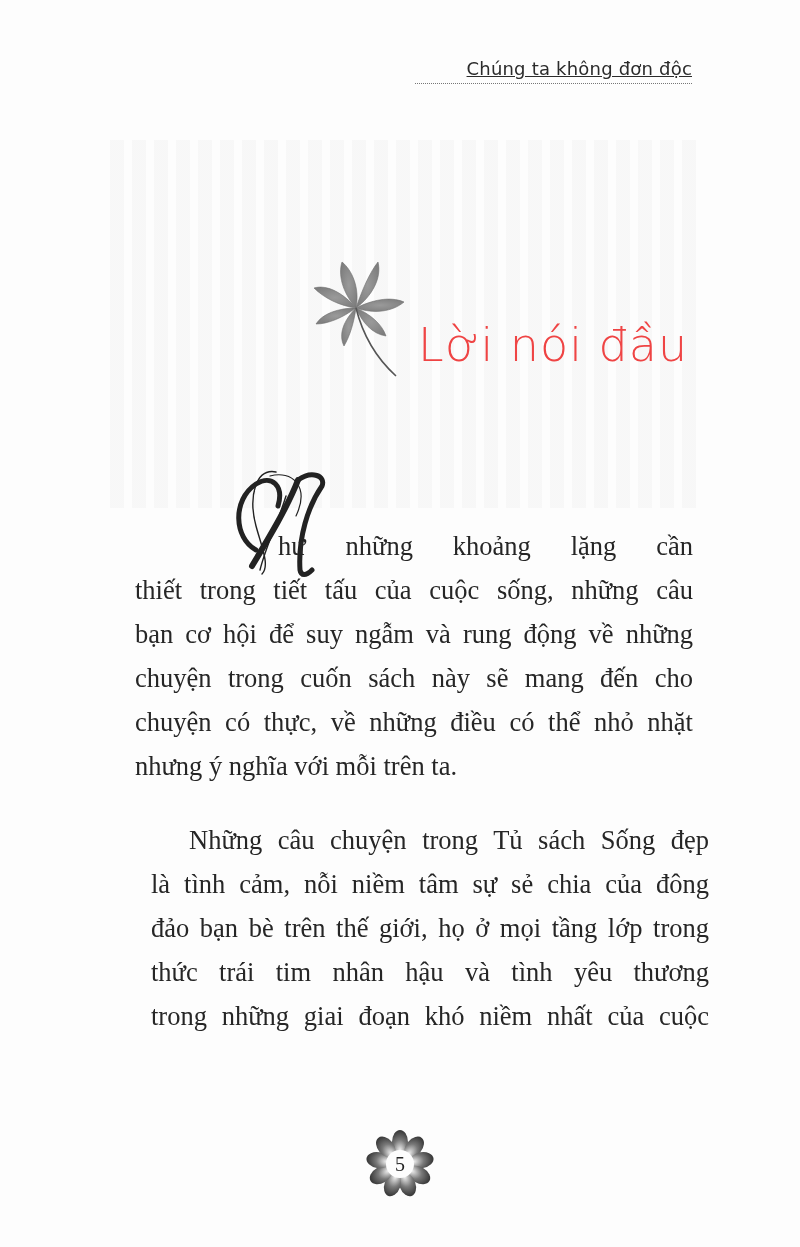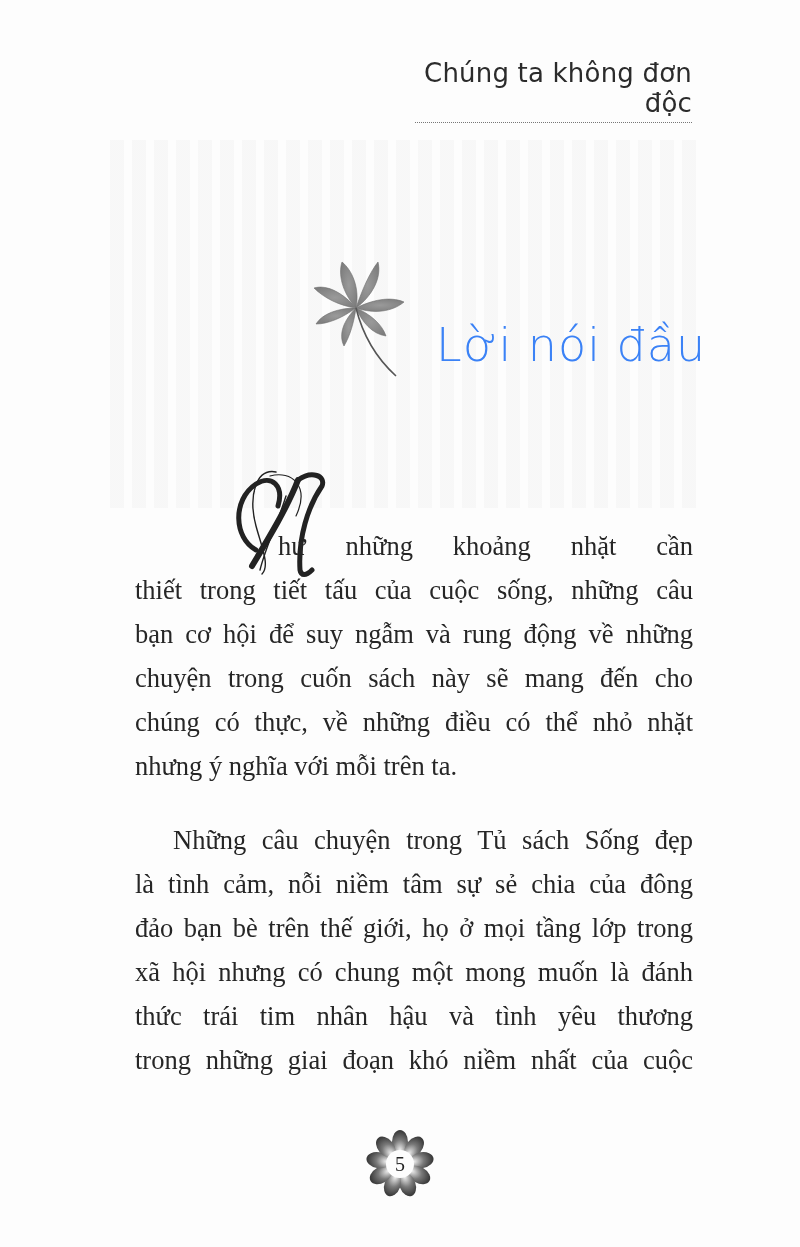--- a/index.html
+++ b/index.html
@@ -3,39 +3,39 @@
 <meta charset="utf-8">
 <style>
   html, body { margin: 0; padding: 0; }
   body {
     width: 800px; height: 1247px; background: #fdfdfd; position: relative; overflow: hidden;
     font-family: "Liberation Serif", "DejaVu Serif", serif; color: #2a2a2a;
   }
   .running-header {
     position: absolute; left: 415px; top: 58px; width: 277px;
     text-align: right; font-family: "DejaVu Sans", "Liberation Sans", sans-serif;
-    font-size: 26px; color: #2b2b2b; letter-spacing: 0.2px;
-    padding-bottom: 4px; border-bottom: 1.5px dotted #777;
+    font-size: 18px; color: #2b2b2b; letter-spacing: 0.2px;
+    padding-bottom: 4px; border-bottom: 1.5px dotted #777; text-decoration: underline;
   }
   .leaf { position: absolute; left: 312px; top: 252px; width: 110px; height: 128px; }
   .chapter-title {
-    position: absolute; left: 436px; top: 322px;
+    position: absolute; left: 418px; top: 322px;
     font-family: "DejaVu Sans", "Liberation Sans", sans-serif; font-weight: 300;
-    font-size: 46px; color: #3b82f6; letter-spacing: 1px; line-height: 1;
+    font-size: 46px; color: #ef4444; letter-spacing: 1px; line-height: 1;
   }
   .drop-cap { position: absolute; left: 226px; top: 466px; width: 104px; height: 112px; }
   .body-text {
     position: absolute; left: 135px; width: 558px;
     font-size: 26.5px; line-height: 44px; color: #262626; text-align: justify;
   }
   .line { display: block; white-space: nowrap; text-align: justify; text-align-last: justify; }
   .line.last { text-align-last: left; }
   .p1 { top: 524px; }
   .p1 .first { padding-left: 143px; }
-  .p2 { top: 818px; }
+  .p2 { top: 818px; margin-left: 16px; }
   .p2 .indent { padding-left: 38px; }
   .page-num-wrap { position: absolute; left: 364px; top: 1128px; width: 72px; height: 72px; }
   .page-num {
     position: absolute; left: 0; top: 0; width: 72px; height: 72px;
     display: flex; align-items: center; justify-content: center;
     font-size: 20px; color: #222;
   }
   .bleed {
     position: absolute; left: 110px; top: 140px; width: 590px;
     font-family: "DejaVu Sans", sans-serif; font-size: 22px; line-height: 46px;
@@ -86,33 +86,32 @@
     <path d="M30 84 C8 72, 6 34, 30 18 C46 8, 58 20, 52 40" stroke-width="5"></path>
     <path d="M50 6 C30 2, 22 30, 30 60 C36 82, 44 100, 36 108" stroke-width="1.4"></path>
     <path d="M26 100 C44 70, 62 40, 72 14" stroke-width="6"></path>
     <path d="M34 104 C40 80, 52 56, 60 30" stroke-width="1.4"></path>
     <path d="M72 14 C86 4, 100 10, 96 20 C82 40, 72 72, 74 104 C75 110, 80 110, 86 104" stroke-width="5"></path>
     <path d="M44 10 C66 4, 84 20, 70 50" stroke-width="1.2"></path>
   </g>
 </svg>
 
 <div class="body-text p1">
-  <span class="line first">hư những khoảng nhặt cần</span>
+  <span class="line first">hư những khoảng lặng cần</span>
   <span class="line">thiết trong tiết tấu của cuộc sống, những câu</span>
   <span class="line">bạn cơ hội để suy ngẫm và rung động về những</span>
   <span class="line">chuyện trong cuốn sách này sẽ mang đến cho</span>
-  <span class="line">chúng có thực, về những điều có thể nhỏ nhặt</span>
+  <span class="line">chuyện có thực, về những điều có thể nhỏ nhặt</span>
   <span class="line last">nhưng ý nghĩa với mỗi trên ta.</span>
 </div>
 
 <div class="body-text p2">
   <span class="line indent">Những câu chuyện trong Tủ sách Sống đẹp</span>
   <span class="line">là tình cảm, nỗi niềm tâm sự sẻ chia của đông</span>
   <span class="line">đảo bạn bè trên thế giới, họ ở mọi tầng lớp trong</span>
-  <span class="line">xã hội nhưng có chung một mong muốn là đánh</span>
   <span class="line">thức trái tim nhân hậu và tình yêu thương</span>
   <span class="line">trong những giai đoạn khó niềm nhất của cuộc</span>
 </div>
 
 <div class="page-num-wrap">
   <svg width="72" height="72" viewBox="0 0 72 72">
     <defs>
       <radialGradient id="pg" cx="50%" cy="85%" r="80%">
         <stop offset="0%" stop-color="#f2f2f2"></stop>
         <stop offset="55%" stop-color="#7a7a7a"></stop>

